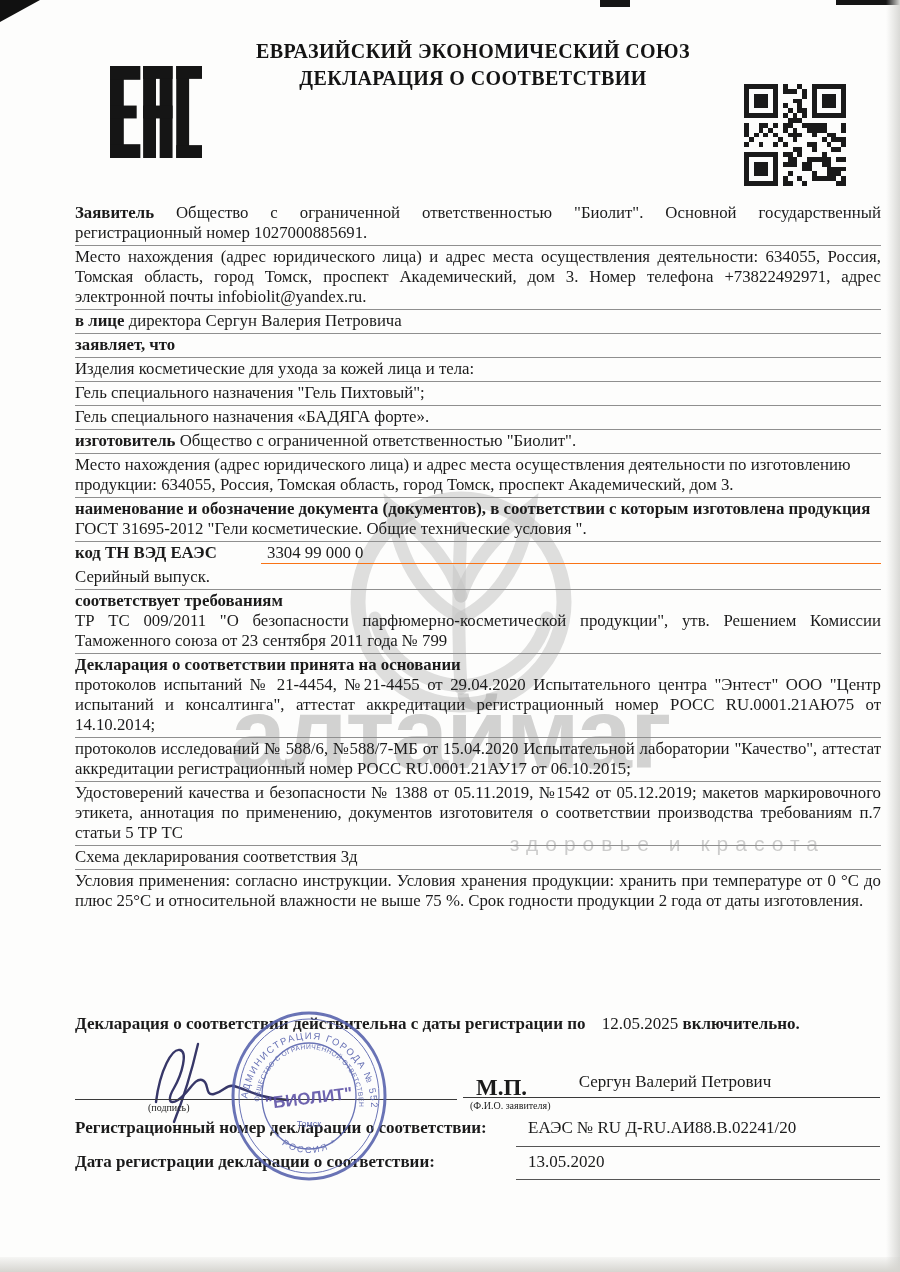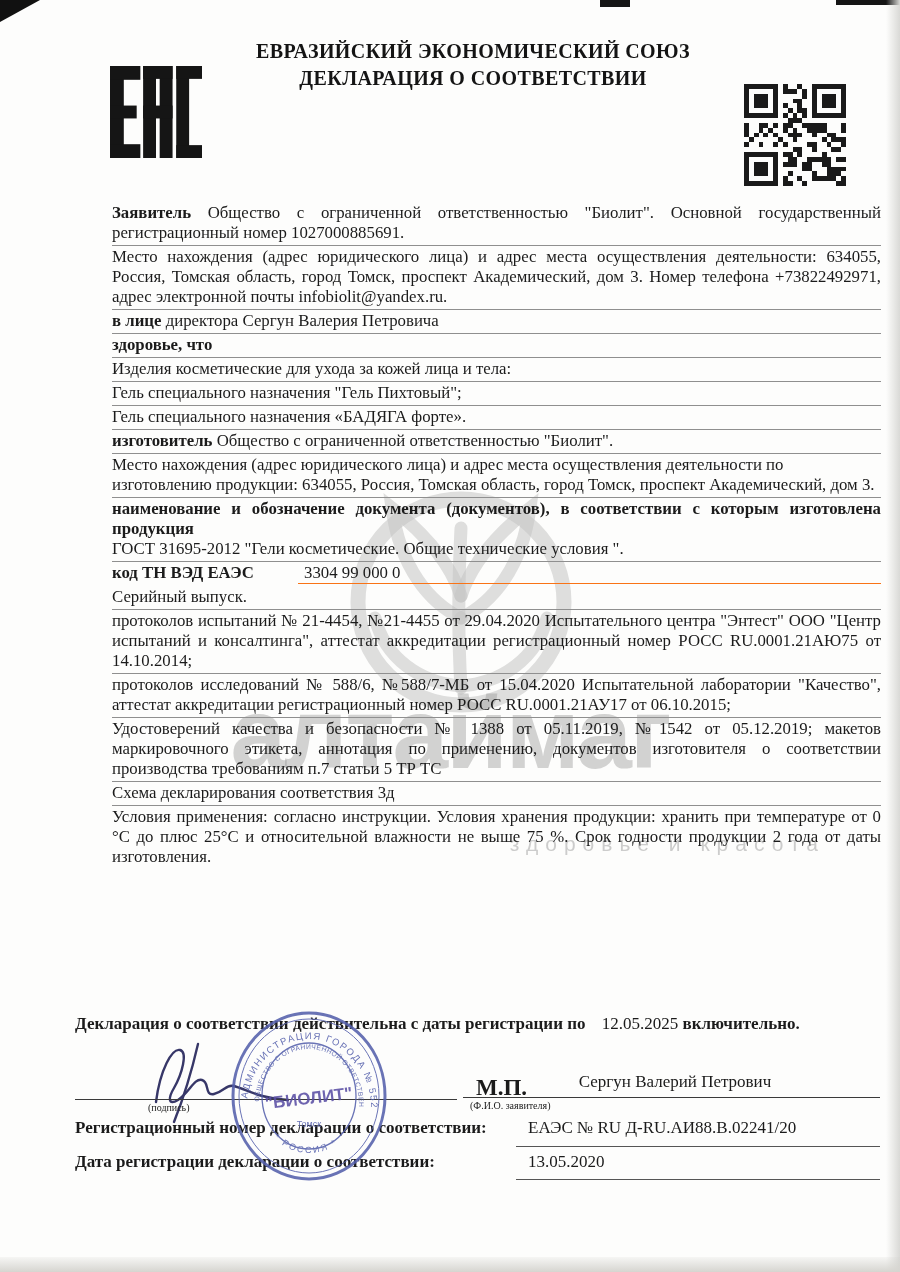--- a/index.html
+++ b/index.html
@@ -21,21 +21,21 @@
   
   .wm-logo{position:absolute;left:330px;top:468px;opacity:.5;}
   .wm-brand{position:absolute;left:75px;top:676px;width:750px;text-align:center;
             font-family:"Liberation Sans", sans-serif;font-weight:bold;font-size:100px;
             letter-spacing:-2px;color:rgba(150,150,150,.42);}
   .wm-tag{position:absolute;left:75px;top:832px;width:750px;text-align:right;
           font-family:Liberation Sans, sans-serif;font-size:21px;letter-spacing:7px;
           color:rgba(155,155,155,.5);}
   
   .doc{position:absolute;left:75px;top:202px;width:806px;font-size:16.8px;line-height:20px;}
-  .row{padding:1px 0 2px 0;border-bottom:1px solid #8f8f8f;margin-left:37px;}
+  .row{padding:1px 0 2px 0;border-bottom:1px solid #8f8f8f;}
   .row.noline{border-bottom:none;}
   .j{text-align:justify;}
   .b{font-weight:bold;}
   .tnv{display:flex;border-bottom:none;}
   .tnv .lab{font-weight:bold;width:186px;flex:none;}
   .tnv .val{flex:1;border-bottom:1px solid #f97316;padding-left:6px;}
   
   .abs{position:absolute;}
   .valid{left:75px;top:1014px;width:806px;font-size:17px;font-weight:bold;}
   .valid .date{font-weight:normal;margin-left:12px;}
@@ -318,21 +318,21 @@
       <span>Общество с ограниченной ответственностью "Биолит". Основной государственный регистрационный номер 1027000885691.</span>
     </div>
     <div class="row j">
       <span>Место нахождения (адрес юридического лица) и адрес места осуществления деятельности: 634055, Россия, Томская область, город Томск, проспект Академический, дом 3. Номер телефона +73822492971, адрес электронной почты infobiolit@yandex.ru.</span>
     </div>
     <div class="row">
       <span class="b">в лице</span>
       <span>директора Сергун Валерия Петровича</span>
     </div>
     <div class="row">
-      <span class="b">здоровье, что</span>
+      <span class="b">заявляет, что</span>
     </div>
     <div class="row">
       <span>Изделия косметические для ухода за кожей лица и тела:</span>
     </div>
     <div class="row">
       <span>Гель специального назначения "Гель Пихтовый";</span>
     </div>
     <div class="row">
       <span>Гель специального назначения «БАДЯГА форте».</span>
     </div>
@@ -348,20 +348,25 @@
       <div>ГОСТ 31695-2012 "Гели косметические. Общие технические условия ".</div>
     </div>
     <div class="row tnv">
       <span class="lab">код ТН ВЭД ЕАЭС</span>
       <span class="val">3304 99 000 0</span>
     </div>
     <div class="row">
       <span>Серийный выпуск.</span>
     </div>
     <div class="row j">
+      <div class="b">соответствует требованиям</div>
+      <div class="j">ТР ТС 009/2011  "О  безопасности  парфюмерно-косметической  продукции",  утв.  Решением Комиссии Таможенного союза от 23 сентября 2011 года № 799</div>
+    </div>
+    <div class="row j">
+      <div class="b">Декларация о соответствии принята на основании</div>
       <div class="j">протоколов испытаний № 21-4454, №21-4455 от 29.04.2020 Испытательного центра "Энтест" ООО "Центр испытаний и консалтинга", аттестат аккредитации регистрационный номер РОСС RU.0001.21АЮ75 от 14.10.2014;</div>
     </div>
     <div class="row j">
       <span>протоколов исследований № 588/6, №588/7-МБ от 15.04.2020 Испытательной лаборатории "Качество", аттестат аккредитации регистрационный номер РОСС RU.0001.21АУ17 от 06.10.2015;</span>
     </div>
     <div class="row j">
       <span>Удостоверений качества и безопасности № 1388 от 05.11.2019, №1542 от 05.12.2019; макетов маркировочного этикета, аннотация по применению, документов изготовителя о соответствии производства требованиям п.7 статьи 5 ТР ТС</span>
     </div>
     <div class="row">
       <span>Схема декларирования соответствия 3д</span>

